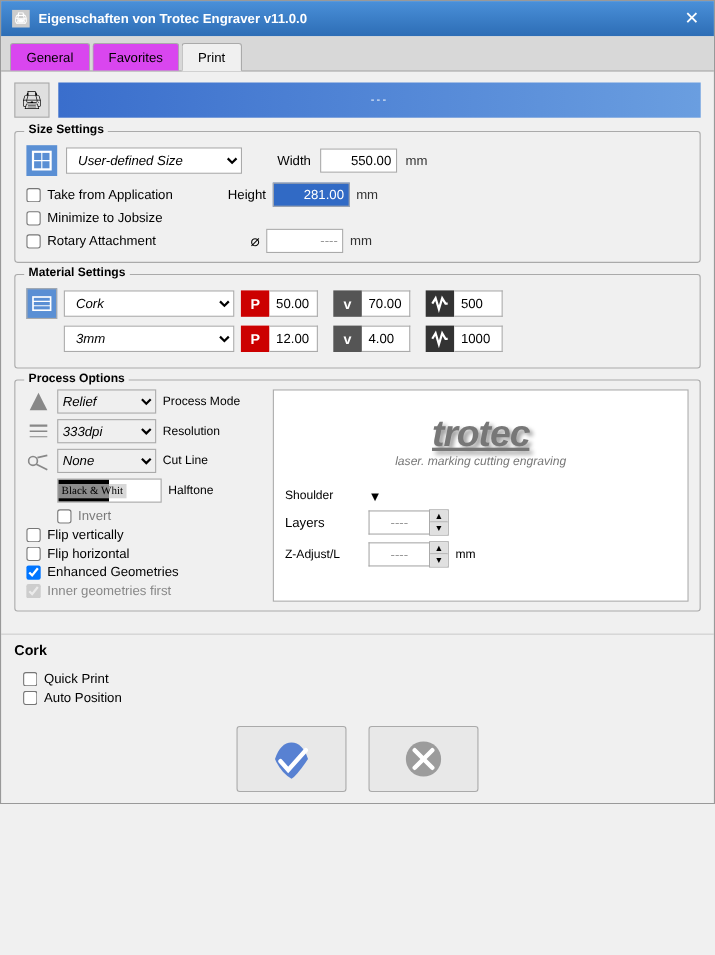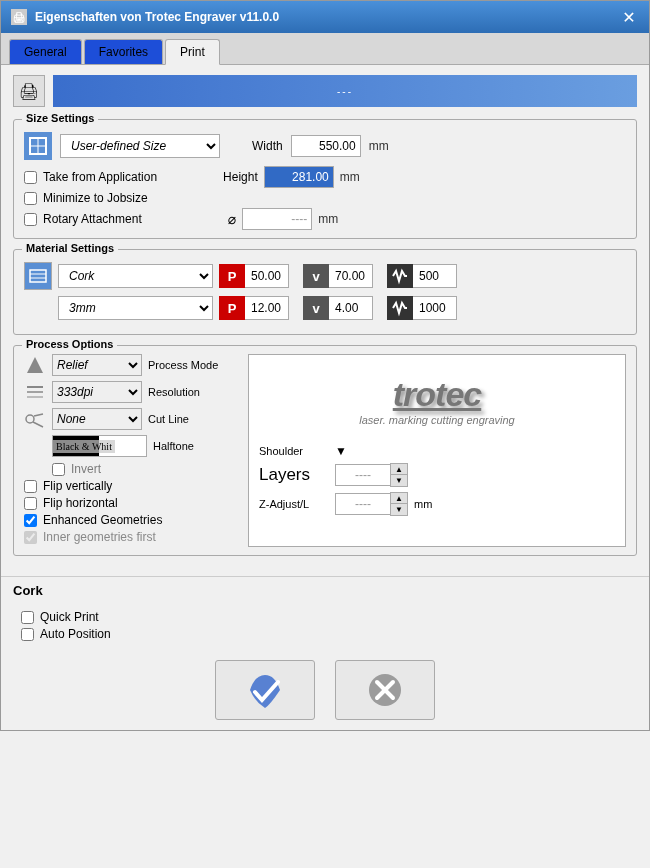--- a/index.html
+++ b/index.html
@@ -55,21 +55,21 @@
     }
     .tabs {
       display: flex;
       background: #d8d8d8;
       padding: 6px 8px 0 8px;
       gap: 2px;
       border-bottom: 1px solid #aaa;
     }
     .tab {
       padding: 5px 14px;
-      background: #1d4ed8;
+      background: #d946ef;
       border: 1px solid #aaa;
       border-bottom: none;
       cursor: pointer;
       font-size: 12px;
       border-radius: 3px 3px 0 0;
     }
     .tab.active {
       background: #f0f0f0;
       font-weight: 500;
       border-color: #aaa;
@@ -428,21 +428,21 @@
           <select class="dropdown dropdown-wide">
             <option>User-defined Size</option>
           </select>
           <span style="margin-left:24px;text-align:right;">Width</span>
           <input type="text" class="input-number" value="550.00" style="">
           <span class="unit-label">mm</span>
         </div>
         <div class="checkbox-row">
           <input type="checkbox" style="">
           <span>Take from Application</span>
-          <span style="margin-left:60px;">Height</span>
+          <span style="margin-left:44px;">Height</span>
           <input type="text" class="input-number highlighted" value="281.00" style="">
           <span class="unit-label">mm</span>
         </div>
         <div class="checkbox-row">
           <input type="checkbox" style="">
           <span>Minimize to Jobsize</span>
         </div>
         <div class="diam-row">
           <input type="checkbox" style="">
           <span>Rotary Attachment</span>
@@ -594,21 +594,21 @@
             <div class="trotec-text" style="font-family: 'Arial Black', sans-serif; font-size:34px; color:#777; font-weight:900; font-style:italic; text-shadow: 3px 3px 4px rgba(0,0,0,0.4);">trotec</div>
             <div class="trotec-sub">laser. marking cutting engraving</div>
           </div>
 
           <div class="shoulder-row" style="margin-top:8px; width:100%;">
             <span class="shoulder-label" style="font-size:11px; min-width:70px;">Shoulder</span>
             <span>▼</span>
           </div>
 
           <div class="shoulder-row" style="width:100%;">
-            <span class="shoulder-label" style="font-size:17px; min-width:70px;">Layers</span>
+            <span class="shoulder-label" style="font-size:12px; min-width:70px;">Layers</span>
             <div class="spinner-input">
               <input type="text" value="----" style="color: rgb(153, 153, 153); text-align: center;">
               <div class="spinner-buttons">
                 <button class="spinner-btn">▲</button>
                 <button class="spinner-btn">▼</button>
               </div>
             </div>
           </div>
 
           <div class="shoulder-row" style="width:100%;">

